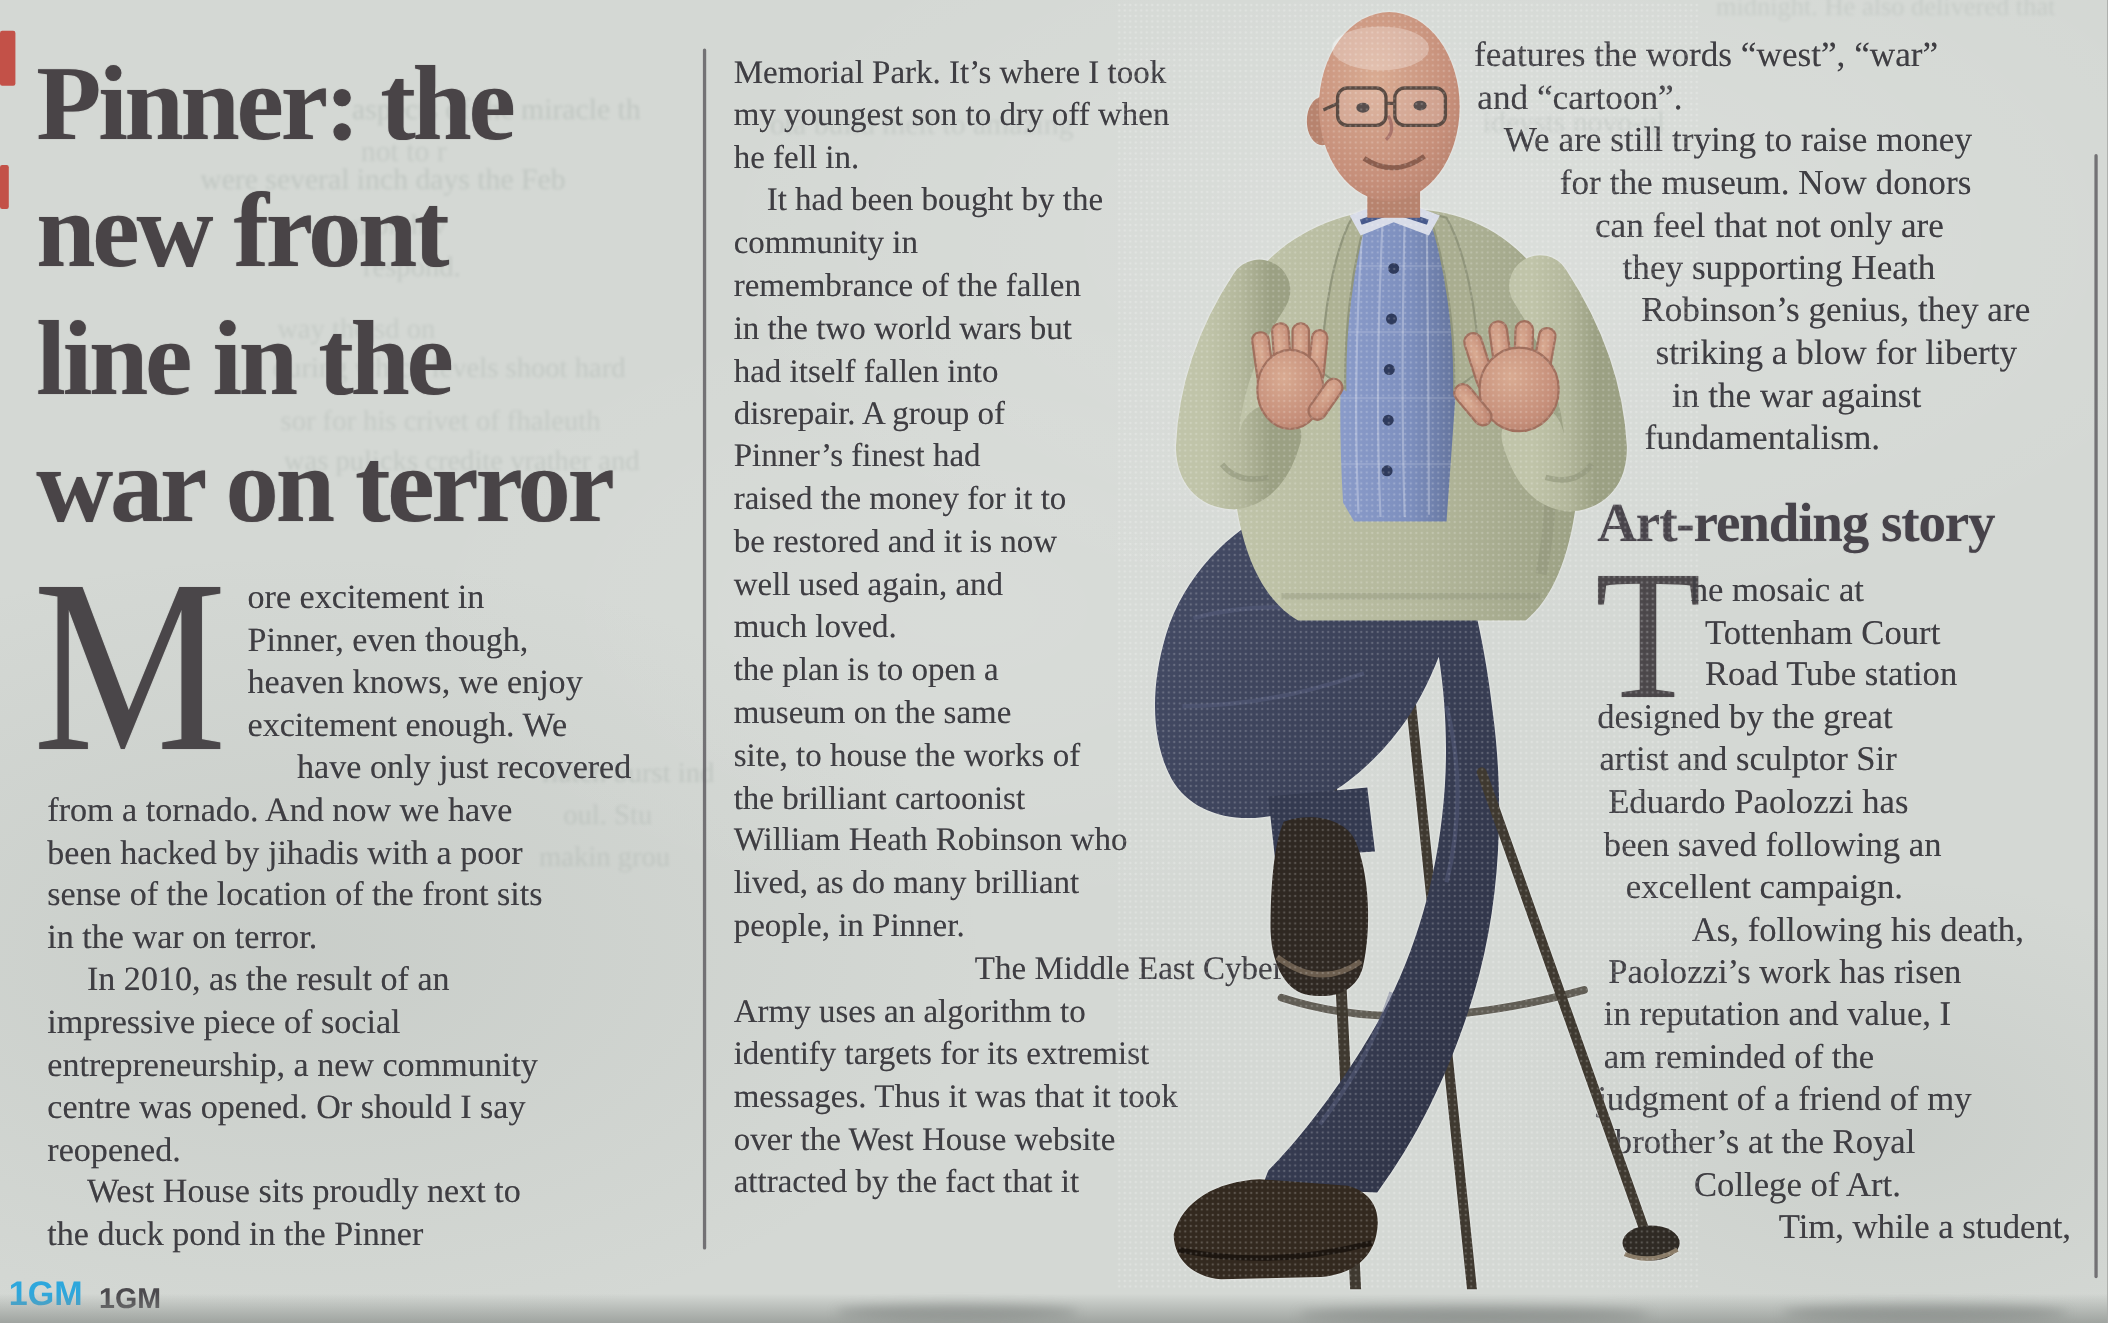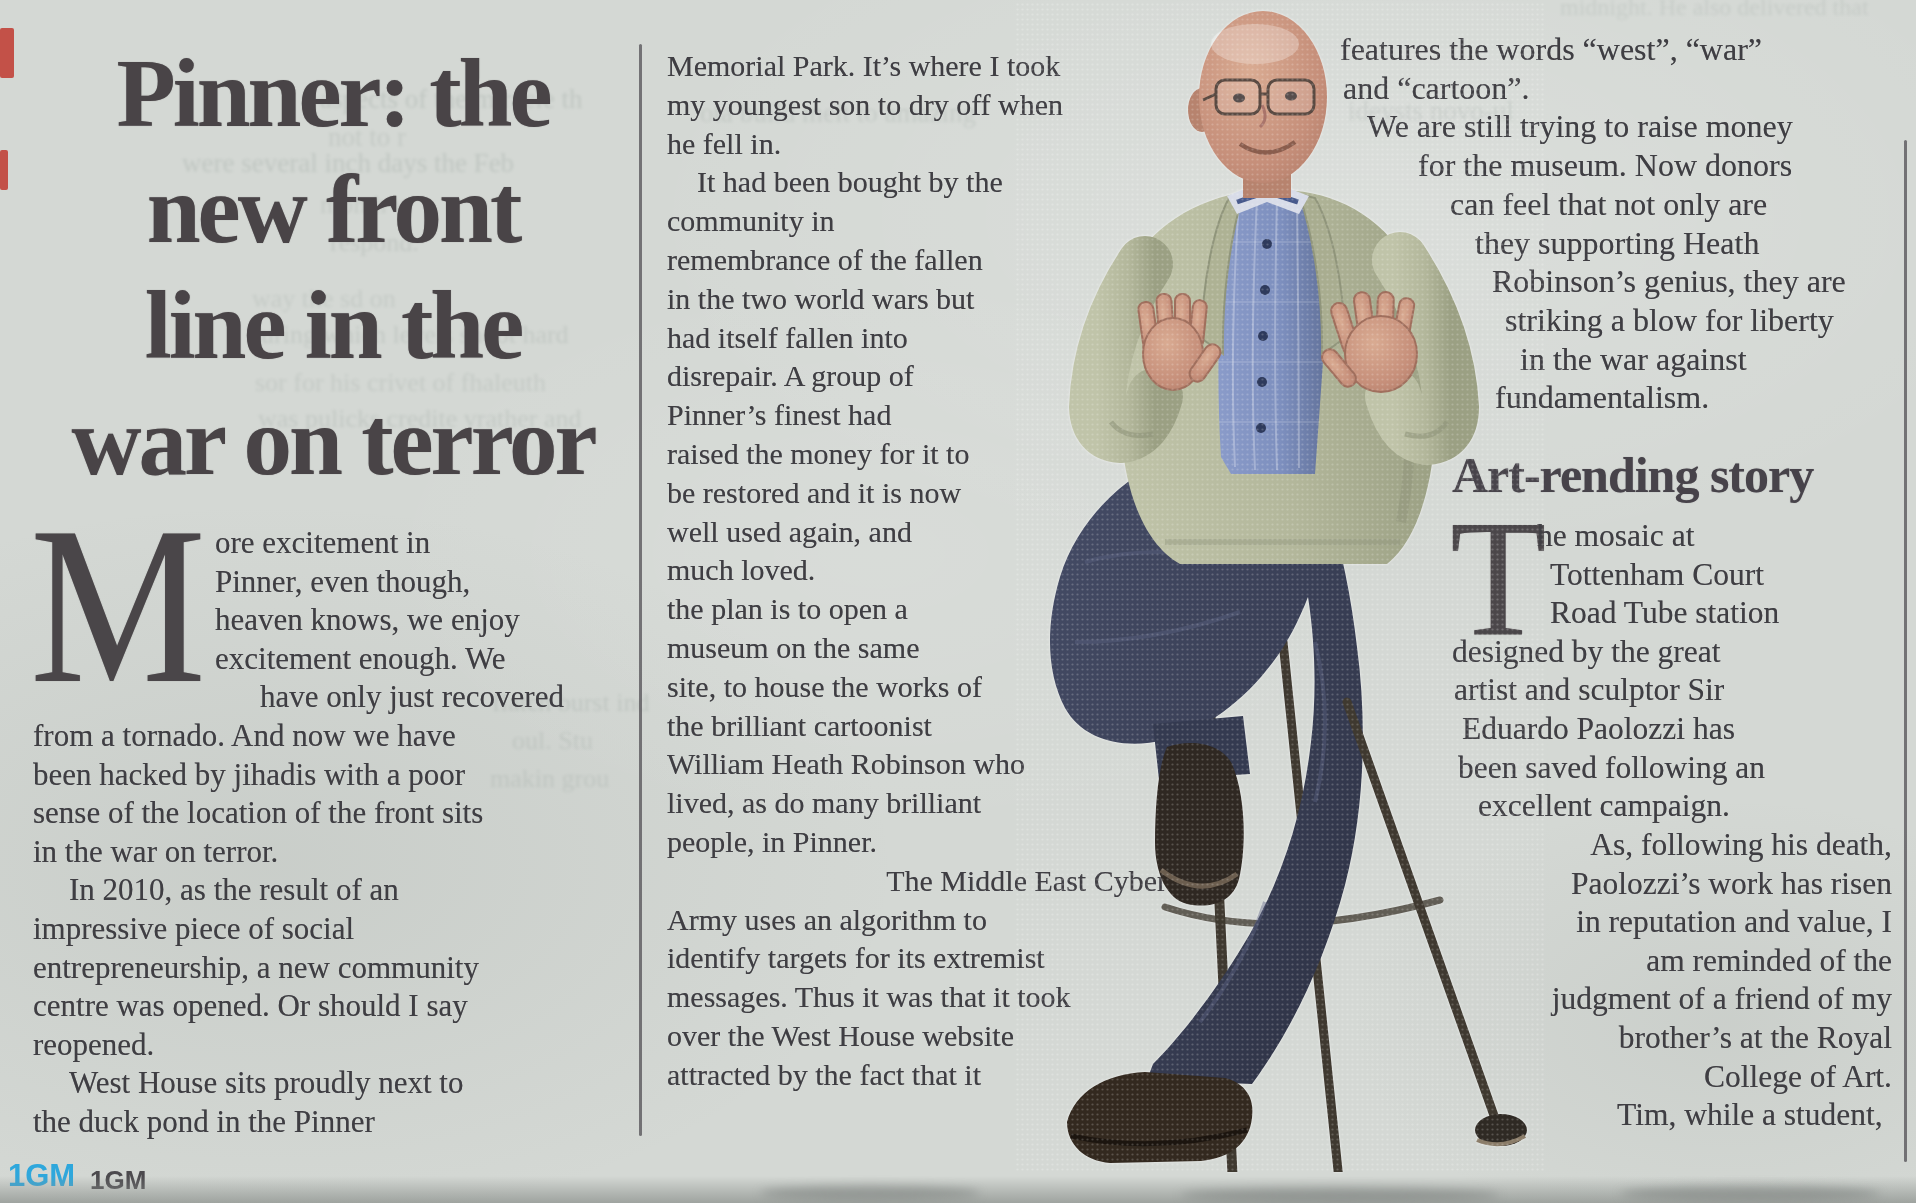--- a/index.html
+++ b/index.html
@@ -55,32 +55,32 @@
       <div class="frag" style="left: 512px; top: 726px; font-size: 26px; opacity: 0.13;">oul. Stu</div>
       <div class="frag" style="left: 490px; top: 764px; font-size: 26px; opacity: 0.13;">makin grou</div>
       <div class="frag" style="left: 700px; top: 98px; font-size: 27px; opacity: 0.13;">ota build melt to amazing</div>
       <div class="frag" style="left: 1348px; top: 96px; font-size: 27px; opacity: 0.13;">ideysts novo-ul</div>
       <div class="frag" style="left: 1560px; top: -6px; font-size: 24px; opacity: 0.12;">midnight. He also delivered that</div>
     </div>
 
   <div class="red-mark" id="red1"></div>
   <div class="red-mark" id="red2"></div>
 
-  <div class="block headline-block" style="left: 33px; top: 36px; width: 600px; font-size: 97px; line-height: 116px; text-align: center;">
+  <div class="block headline-block" style="left: 33px; top: 36px; width: 600px; font-size: 97px; line-height: 116px;">
       <div class="tline">Pinner: the</div>
       <div class="tline">new front</div>
       <div class="tline">line in the</div>
       <div class="tline">war on terror</div>
     </div>
 
   <div class="rule" id="rule-col1"></div>
   <div class="rule" id="rule-right"></div>
 
   <div class="dropcap" id="dropM">M</div>
-  <div class="block" style="left: 33px; top: 524px; width: 576px; font-size: 31px; line-height: 38.6px;">
+  <div class="block" style="left: 43px; top: 524px; width: 576px; font-size: 31px; line-height: 38.6px;">
       <div class="tline" style="padding-left: 182px;">ore excitement in</div>
       <div class="tline" style="padding-left: 182px;">Pinner, even though,</div>
       <div class="tline" style="padding-left: 182px;">heaven knows, we enjoy</div>
       <div class="tline" style="padding-left: 182px;">excitement enough. We</div>
       <div class="tline" style="padding-left: 182px; text-align: center;">have only just recovered</div>
       <div class="tline">from a tornado. And now we have</div>
       <div class="tline">been hacked by jihadis with a poor</div>
       <div class="tline">sense of the location of the front sits</div>
       <div class="tline">in the war on terror.</div>
       <div class="tline" style="padding-left: 36px;">In 2010, as the result of an</div>
@@ -139,21 +139,21 @@
   <div class="block" style="left: 1452px; top: 517px; width: 440px; font-size: 31.5px; line-height: 38.6px;">
       <div class="tline" style="padding-left: 85px;">he mosaic at</div>
       <div class="tline" style="padding-left: 98px;">Tottenham Court</div>
       <div class="tline" style="padding-left: 98px;">Road Tube station</div>
       <div class="tline">designed by the great</div>
       <div class="tline" style="padding-left: 2px;">artist and sculptor Sir</div>
       <div class="tline" style="padding-left: 10px;">Eduardo Paolozzi has</div>
       <div class="tline" style="padding-left: 6px;">been saved following an</div>
       <div class="tline" style="padding-left: 26px;">excellent campaign.</div>
     </div>
-  <div class="block" style="left: 1452px; top: 826px; width: 440px; font-size: 31.5px; line-height: 38.6px; text-align: right;">
+  <div class="block" style="left: 1452px; top: 826px; width: 440px; font-size: 31.5px; line-height: 38.6px;">
       <div class="tline" style="padding-left: 86px;">As, following his death,</div>
       <div class="tline" style="padding-left: 10px;">Paolozzi’s work has risen</div>
       <div class="tline" style="padding-left: 6px;">in reputation and value, I</div>
       <div class="tline" style="padding-left: 6px;">am reminded of the</div>
       <div class="tline">judgment of a friend of my</div>
       <div class="tline" style="padding-left: 16px;">brother’s at the Royal</div>
       <div class="tline" style="padding-left: 88px;">College of Art.</div>
     </div>
   <div class="block" style="left: 1452px; top: 1096px; width: 440px; font-size: 31.5px; line-height: 38.6px;">
       <div class="tline" style="padding-left: 165px;">Tim, while a student,</div>

